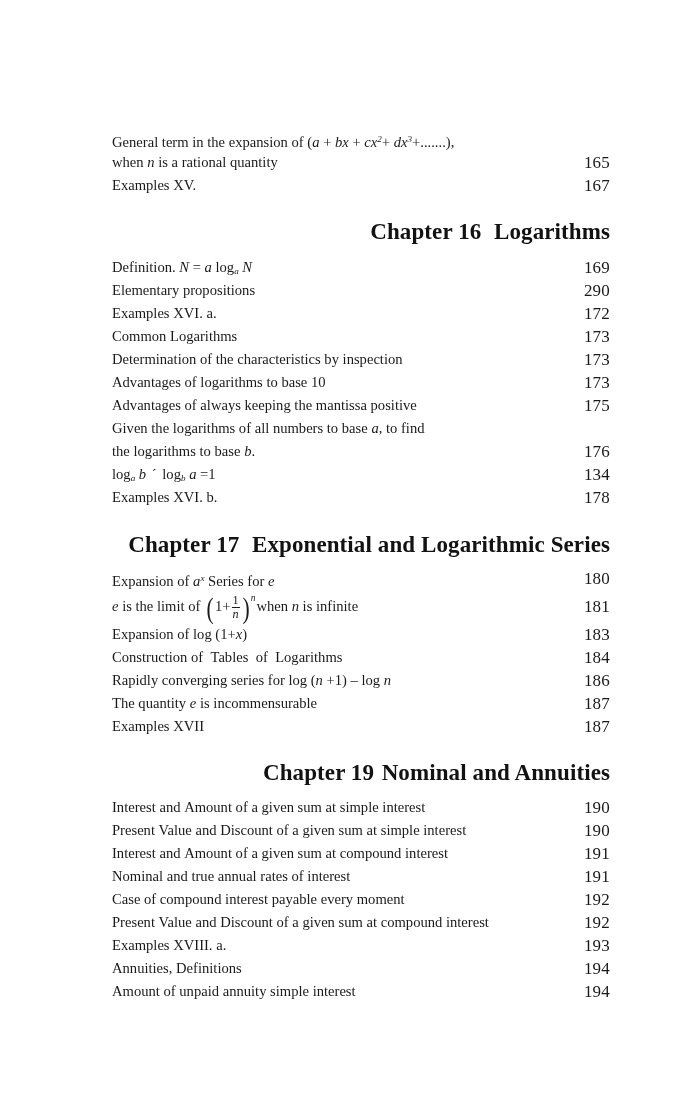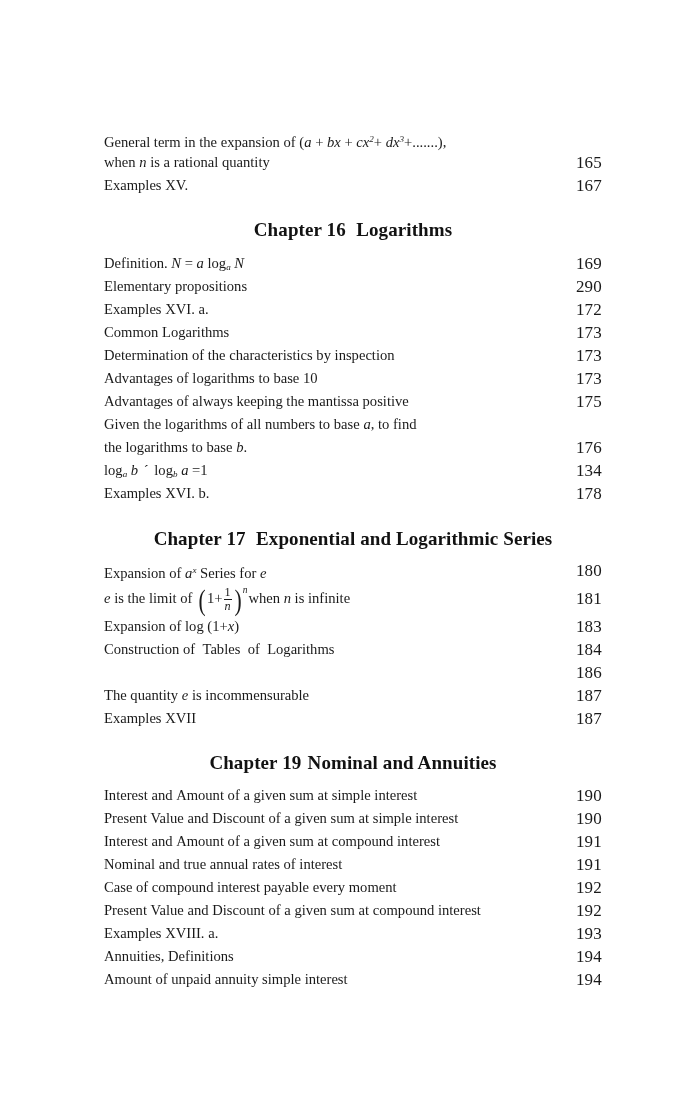--- a/index.html
+++ b/index.html
@@ -12,40 +12,40 @@
     height: 1096px;
     background: #ffffff;
     font-family: "Liberation Serif", "DejaVu Serif", serif;
     color: #1a1a1a;
     overflow: hidden;
     position: relative;
   }
 
   .page {
     position: absolute;
-    left: 4px;
+    left: 12px;
     top: 0;
     width: 556px;
     height: 1096px;
     box-sizing: border-box;
     padding: 16px;
   }
 
   .toc {
     position: absolute;
     left: 100px;
     top: 128px;
     width: 498px;
   }
 
   
   .chapter-heading {
     font-weight: bold;
-    font-size: 19px;
-    text-align: center;
+    font-size: 23px;
+    text-align: right;
     letter-spacing: 0.1px;
     color: #121212;
     margin: 0;
     padding: 0;
     white-space: nowrap;
   }
   .chapter-heading .ch-num {
     margin-right: 0.55em;
   }
   .chapter-heading.tight .ch-num {
@@ -195,21 +195,21 @@
           <div class="entry"><span class="label"><span>Examples&nbsp;XVI.&nbsp;b.</span></span><span class="pageno">178</span></div>
         </div>
         <div class="gap-before-ch17"></div>
         <div class="chapter-heading"><span class="ch-num">Chapter 17</span><span>Exponential and Logarithmic Series</span></div>
         <div class="gap-after-ch17"></div>
         <div>
           <div class="entry"><span class="label"><span>Expansion&nbsp;of&nbsp;</span><i class="mi">a</i><sup>x</sup><span>&nbsp;Series&nbsp;for&nbsp;</span><i class="mi">e</i></span><span class="pageno">180</span></div>
           <div class="entry tall"><span class="label"><i class="mi">e</i><span>&nbsp;is&nbsp;the&nbsp;limit&nbsp;of&nbsp;</span><span class="bigparen"><span class="par">(</span><span class="inner"><span>1+</span><span class="frac"><span class="num">1</span><span class="den">n</span></span></span><span class="par">)</span><span class="expn">n</span></span><span>when&nbsp;</span><i class="mi">n</i><span>&nbsp;is&nbsp;infinite</span></span><span class="pageno">181</span></div>
           <div class="entry"><span class="label"><span>Expansion&nbsp;of&nbsp;log&nbsp;(1+</span><i class="mi">x</i><span>)</span></span><span class="pageno">183</span></div>
           <div class="entry"><span class="label"><span>Construction&nbsp;of&nbsp;&nbsp;Tables&nbsp;&nbsp;of&nbsp;&nbsp;Logarithms</span></span><span class="pageno">184</span></div>
-          <div class="entry"><span class="pageno">186</span></div>
+          <div class="entry"><span class="label"><span>Rapidly&nbsp;converging&nbsp;series&nbsp;for&nbsp;log&nbsp;(</span><i class="mi">n</i><span>&nbsp;+1)&nbsp;–&nbsp;log&nbsp;</span><i class="mi">n</i></span><span class="pageno">186</span></div>
           <div class="entry"><span class="label"><span>The&nbsp;quantity&nbsp;</span><i class="mi">e</i><span>&nbsp;is&nbsp;incommensurable</span></span><span class="pageno">187</span></div>
           <div class="entry"><span class="label"><span>Examples&nbsp;XVII</span></span><span class="pageno">187</span></div>
         </div>
         <div class="gap-before-ch18"></div>
         <div class="chapter-heading tight"><span class="ch-num">Chapter 19</span><span>Nominal and Annuities</span></div>
         <div class="gap-after-ch18"></div>
         <div>
           <div class="entry"><span class="label"><span>Interest&nbsp;and&nbsp;Amount&nbsp;of&nbsp;a&nbsp;given&nbsp;sum&nbsp;at&nbsp;simple&nbsp;interest</span></span><span class="pageno">190</span></div>
           <div class="entry"><span class="label"><span>Present&nbsp;Value&nbsp;and&nbsp;Discount&nbsp;of&nbsp;a&nbsp;given&nbsp;sum&nbsp;at&nbsp;simple&nbsp;interest</span></span><span class="pageno">190</span></div>
           <div class="entry"><span class="label"><span>Interest&nbsp;and&nbsp;Amount&nbsp;of&nbsp;a&nbsp;given&nbsp;sum&nbsp;at&nbsp;compound&nbsp;interest</span></span><span class="pageno">191</span></div>

